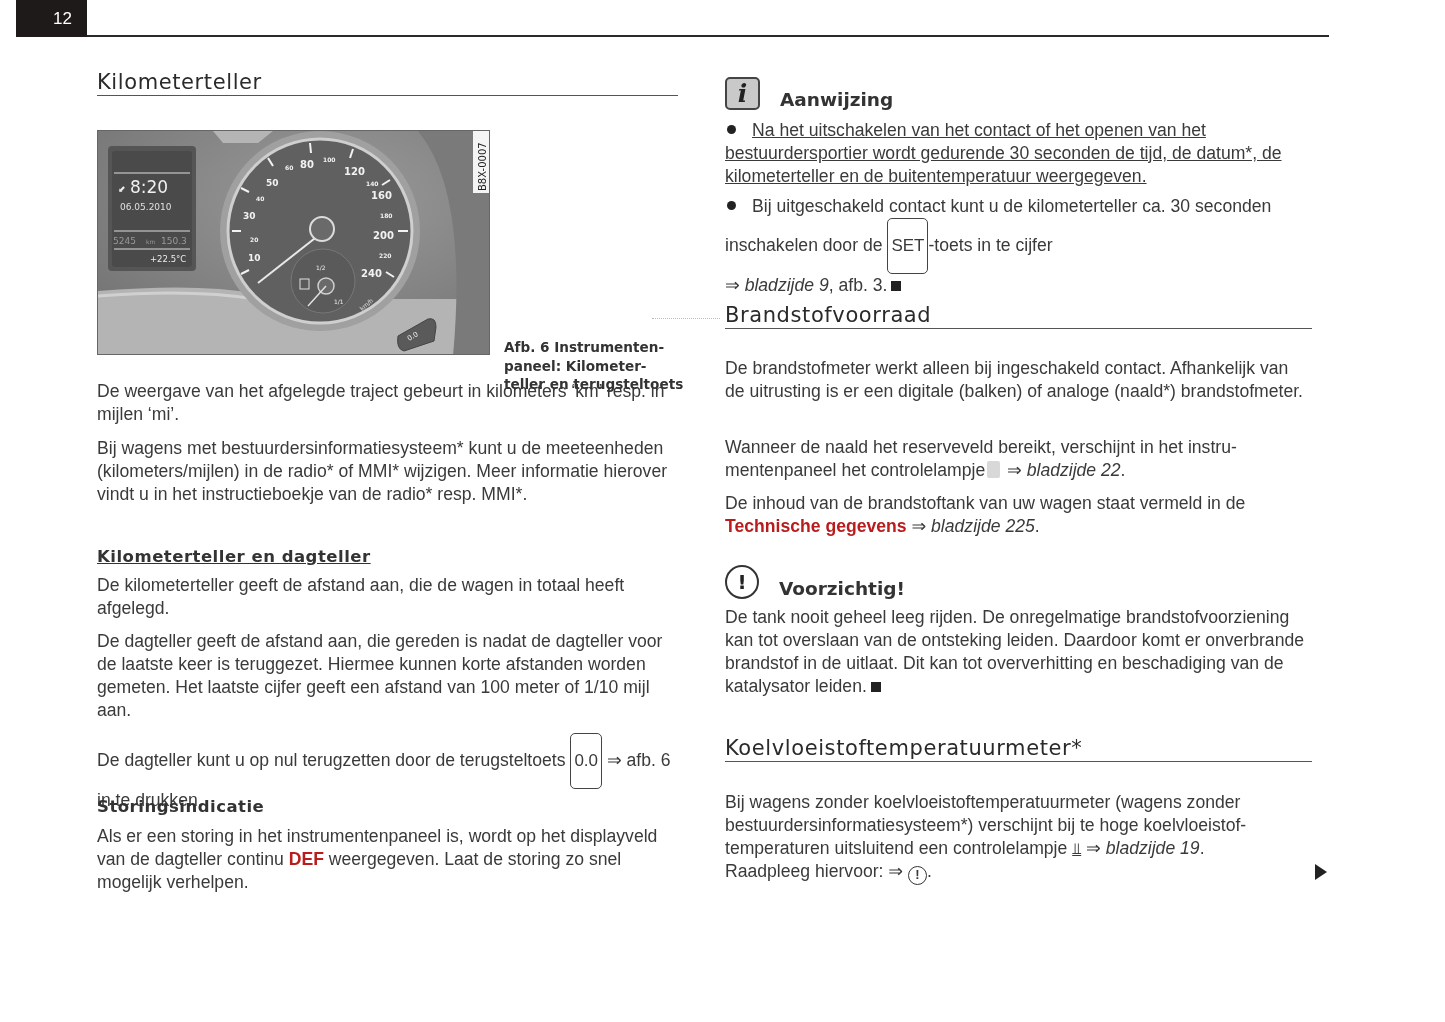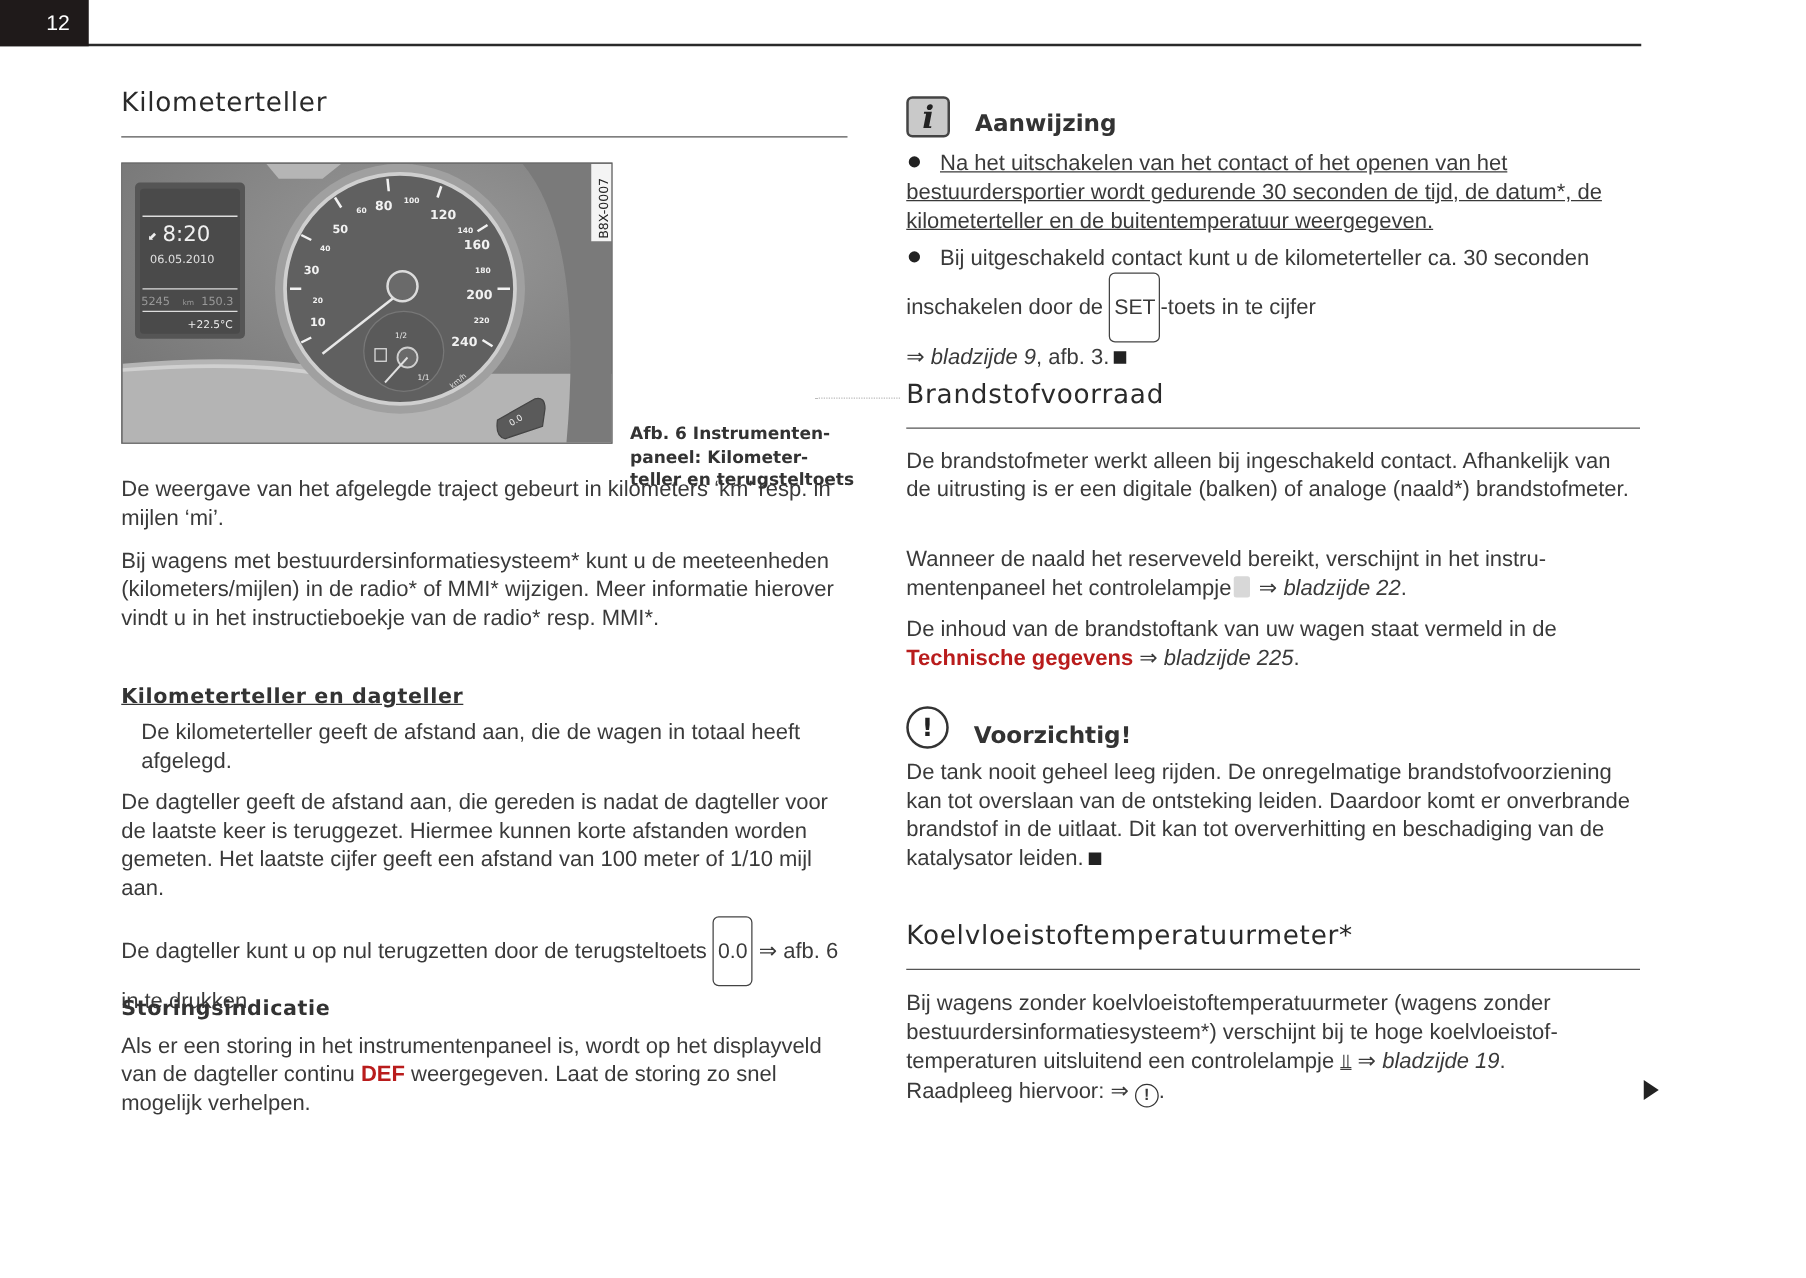--- a/index.html
+++ b/index.html
@@ -1,28 +1,28 @@
 <!DOCTYPE html>
 <html><head>
   <meta charset="utf-8">
   <style>
     * { box-sizing: border-box; margin: 0; padding: 0; }
     html, body { width: 1445px; height: 1022px; background: #ffffff; overflow: hidden; }
     body { position: relative; font-family: "DejaVu Sans", sans-serif; color: #2b2b2b; }
 
-    .page-header { position: absolute; left: 0; top: 0; width: 1313px; height: 37px; border-bottom: 2px solid #2a2a2a; padding-left: 12px; }
+    .page-header { position: absolute; left: 16px; top: 0; width: 1313px; height: 37px; border-bottom: 2px solid #2a2a2a; padding-left: 12px; }
     .page-number-box { position: absolute; left: 0; top: 0; width: 71px; height: 37px; background: #1f1a1a; color: #fff;
       font-family: "Liberation Sans", sans-serif; font-size: 17px; display: flex; align-items: center; justify-content: center; padding-left: 22px; }
 
     .col { position: absolute; top: 0; }
     .col-left { left: 97px; width: 581px; }
     .col-right { left: 725px; width: 587px; }
 
     .section-title { font-family: "DejaVu Sans", sans-serif; font-size: 21px; font-weight: normal; letter-spacing: 0.6px; color: #2a2a2a;
-      border-bottom: 1.5px solid #555; padding-bottom: 15px; position: absolute; left: 0; right: 0; }
+      border-bottom: 1.5px solid #555; padding-bottom: 1px; position: absolute; left: 0; right: 0; }
     .sub-title { font-family: "DejaVu Sans", sans-serif; font-weight: bold; font-size: 16.5px; letter-spacing: 0.5px; color: #333; position: absolute; left: 0; }
 
     .para { position: absolute; left: 0; right: 0; font-family: "Liberation Sans", sans-serif; font-size: 17.6px; line-height: 23px; color: #3a3a3a; }
     .para b { color: #b91c1c; }
     .para i { font-style: italic; }
     .keycap { display: inline-block; border: 1.3px solid #444; border-radius: 5px; padding: 18px 3px; line-height: 18px; font-size: 17px; }
 
     .figure { position: absolute; left: 97px; top: 130px; width: 393px; height: 225px; border: 1px solid #666; overflow: hidden; background: #8a8a8a; }
     .figure-caption { position: absolute; left: 504px; top: 298px; width: 180px; font-family: "DejaVu Sans", sans-serif; font-weight: bold; font-size: 13.6px; line-height: 18.5px; color: #333; margin-top: 40px; }
 
@@ -46,21 +46,21 @@
 <div class="page-header">
   <div class="page-number-box">12</div>
 </div>
 
 <div class="col col-left">
   <h1 class="section-title" style="top:70px;">Kilometerteller</h1>
   <div class="para" style="top:380px;">De weergave van het afgelegde traject gebeurt in kilometers ‘km’ resp. in mijlen ‘mi’.</div>
   <div class="para" style="top:437px;">Bij wagens met bestuurdersinformatiesysteem* kunt u de meeteen­heden (kilometers/mijlen) in de radio* of MMI* wijzigen. Meer infor­matie hierover vindt u in het instructieboekje van de radio* resp. MMI*.</div>
 
   <div class="sub-title" style="top:547px;text-decoration:underline;">Kilometerteller en dagteller</div>
-  <div class="para" style="top:574px;margin-left:16px;">De kilometerteller geeft de afstand aan, die de wagen in totaal heeft afgelegd.</div>
+  <div class="para" style="top:574px;">De kilometerteller geeft de afstand aan, die de wagen in totaal heeft afgelegd.</div>
   <div class="para" style="top:630px;">De dagteller geeft de afstand aan, die gereden is nadat de dagteller voor de laatste keer is teruggezet. Hiermee kunnen korte afstanden worden gemeten. Het laatste cijfer geeft een afstand van 100 meter of 1/10 mijl aan.</div>
   <div class="para" style="top:733px;">
     <span>De dagteller kunt u op nul terugzetten door de terugsteltoets </span><span class="keycap">0.0</span><span> ⇒ afb. 6 in te drukken.</span>
   </div>
 
   <div class="sub-title" style="top:797px;">Storingsindicatie</div>
   <div class="para" style="top:825px;">
     <span>Als er een storing in het instrumentenpaneel is, wordt op het display­veld van de dagteller continu </span><b>DEF</b><span> weergegeven. Laat de storing zo snel mogelijk verhelpen.</span>
   </div>
 </div>

